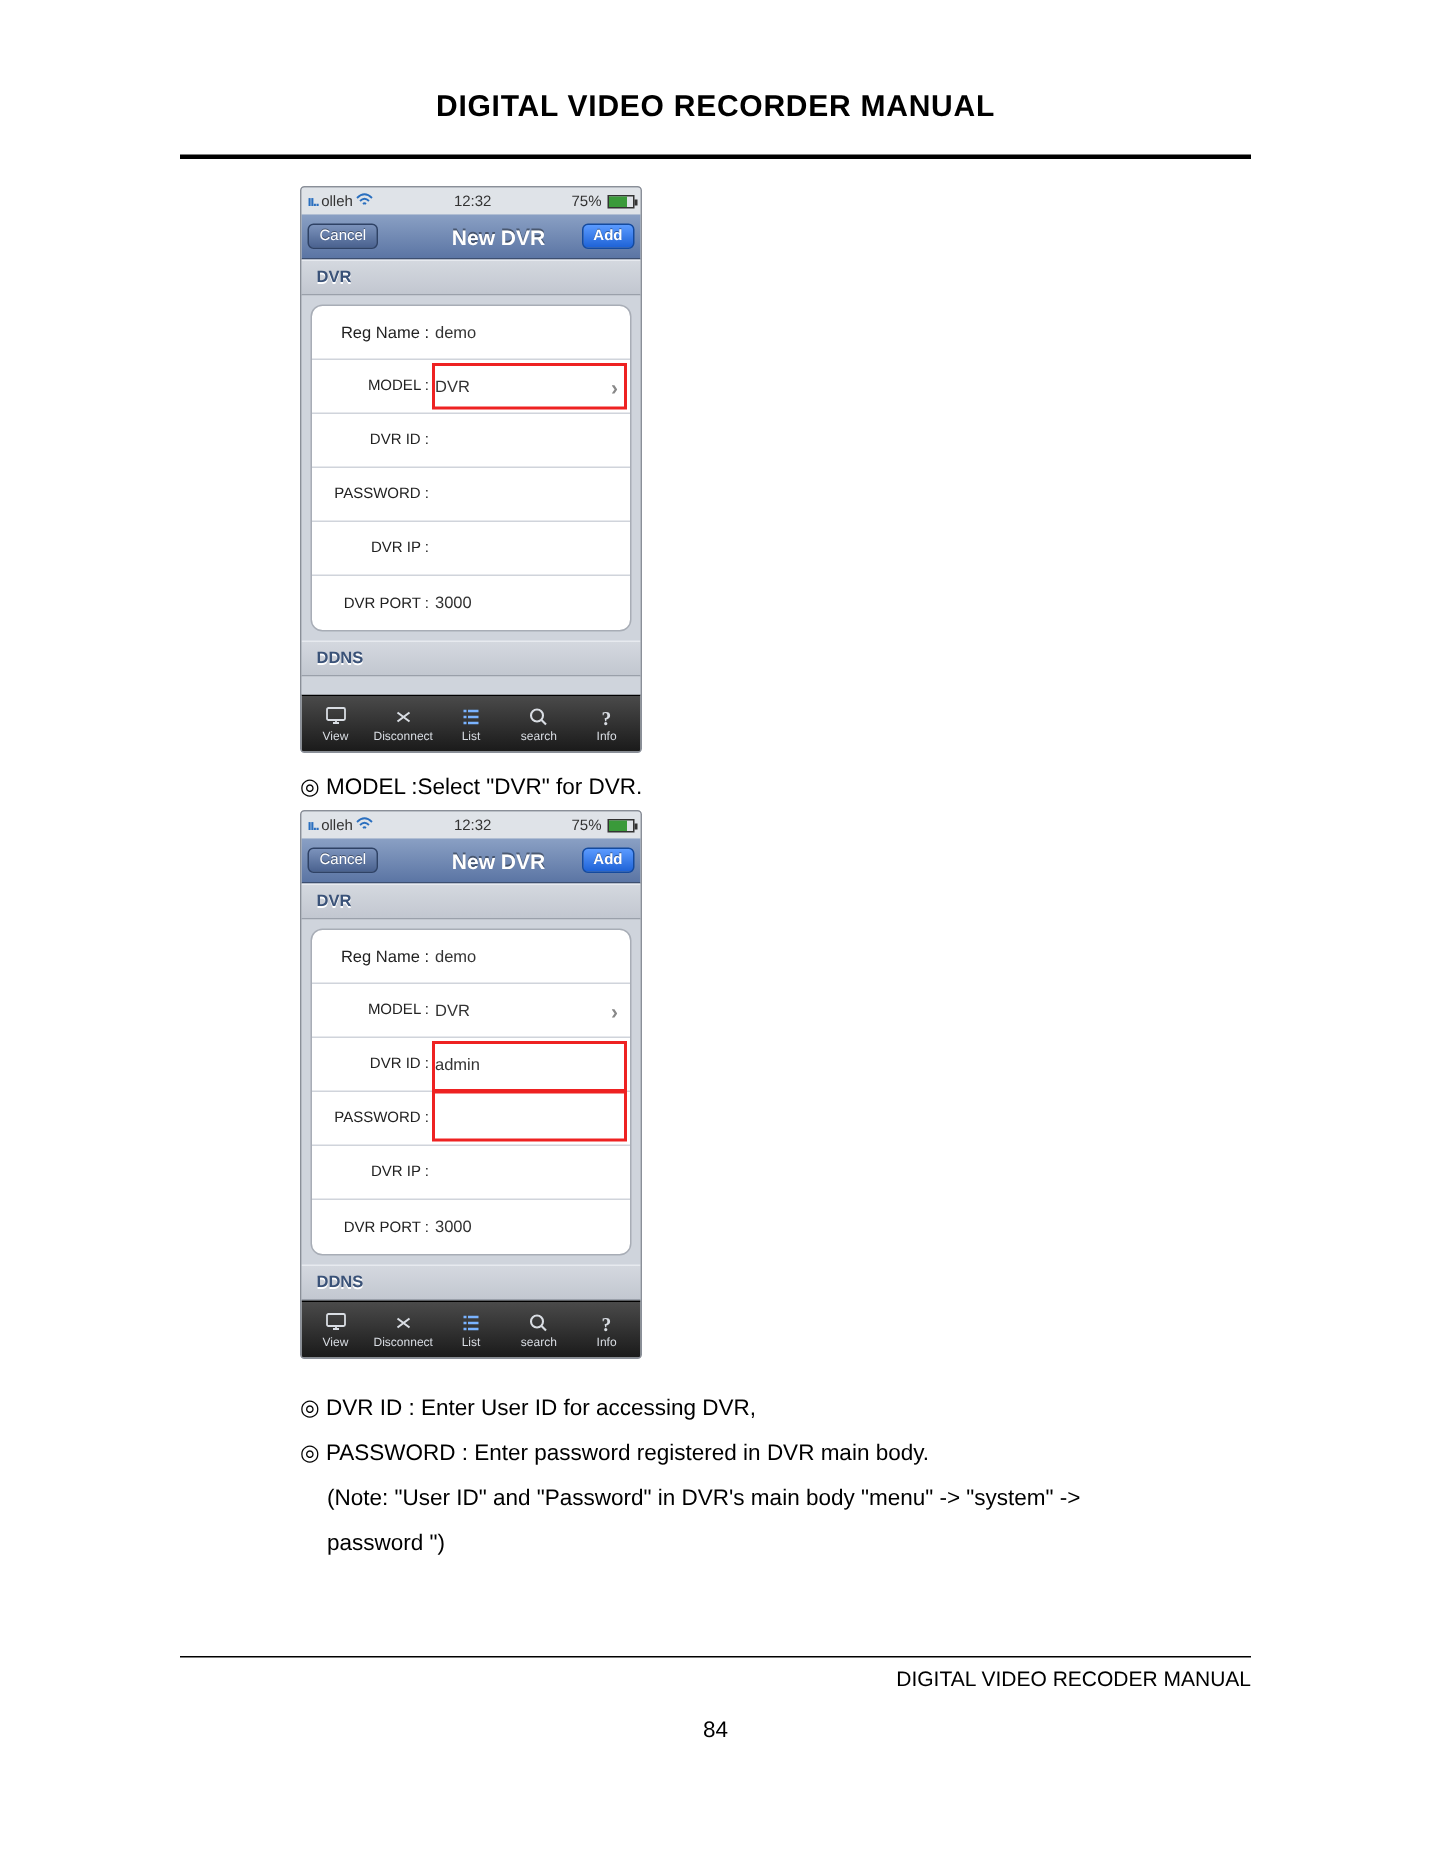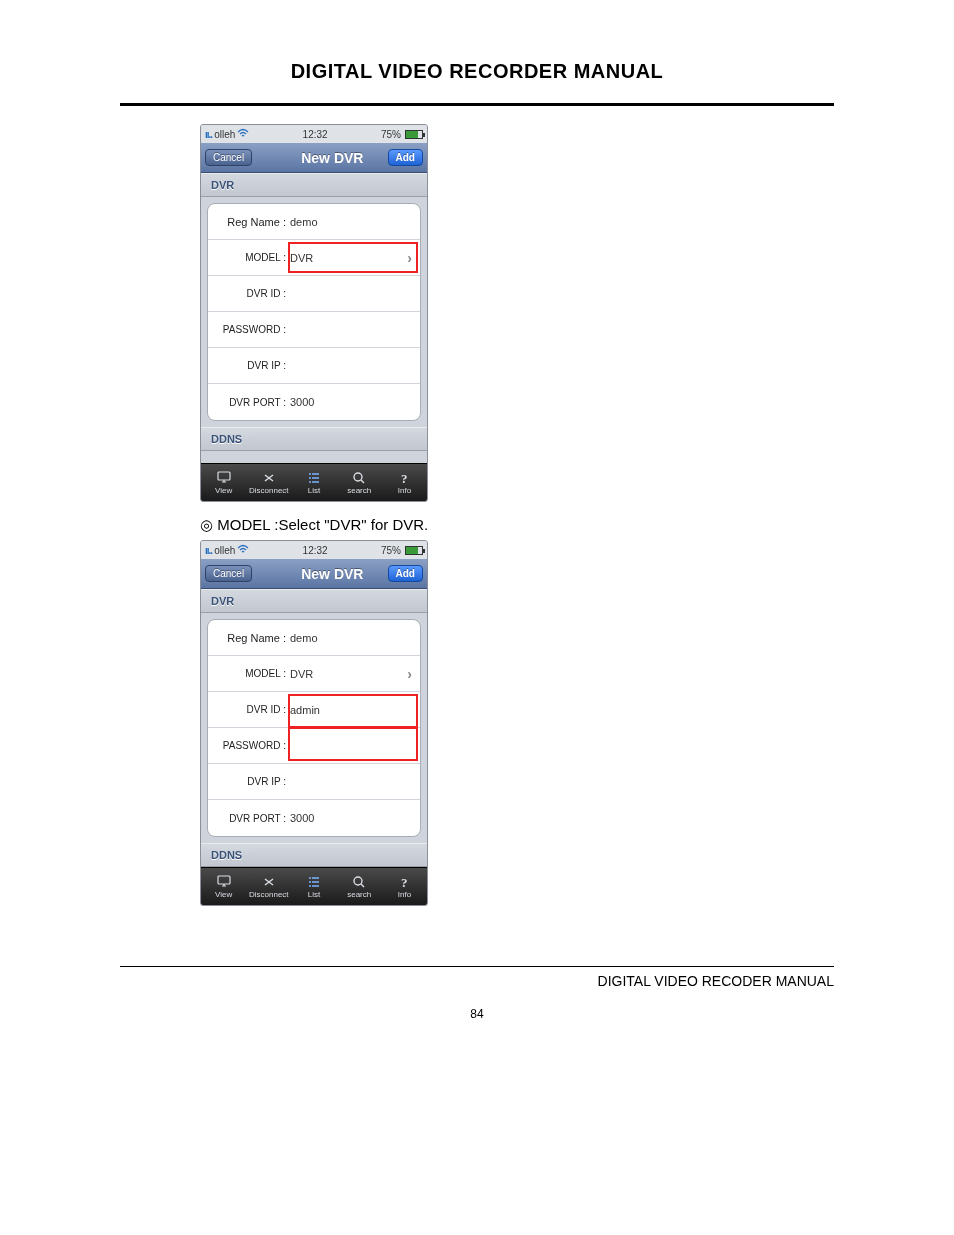--- a/index.html
+++ b/index.html
@@ -47,21 +47,21 @@
     line-height: 2;
   }
   .caption-block .indent { padding-left: 18px; }
   .footer-text {
     text-align: right;
     font-size: 14px;
     margin-top: 6px;
   }
   .page-num {
     text-align: center;
-    font-size: 12px;
+    font-size: 15px;
     margin-top: 18px;
   }
 
   
   .phone {
     width: 228px;
     border-radius: 3px;
     background: #cfd4dc;
     border: 1px solid #8a8f98;
     overflow: hidden;
@@ -397,17 +397,23 @@
         <div class="tab">
           <svg viewBox="0 0 16 14">
               <text x="5" y="12" font-size="13" fill="#d9dde3" font-family="serif" font-weight="bold">?</text>
             </svg>
           <span>Info</span>
         </div>
       </div>
     </div>
   </div>
 
+  <div class="caption-block" style="margin-top:18px;">
+    <div>◎ DVR ID : Enter User ID for accessing DVR,</div>
+    <div>◎ PASSWORD : Enter password registered in DVR main body.</div>
+    <div class="indent">(Note: "User ID" and "Password" in DVR's main body "menu" -&gt; "system" -&gt;</div>
+    <div class="indent">password ")</div>
+  </div>
 
   <hr class="thin-rule" style="margin-top:60px;">
   <div class="footer-text">DIGITAL VIDEO RECODER MANUAL</div>
   <div class="page-num">84</div>
 </div>
 
 </body></html>

